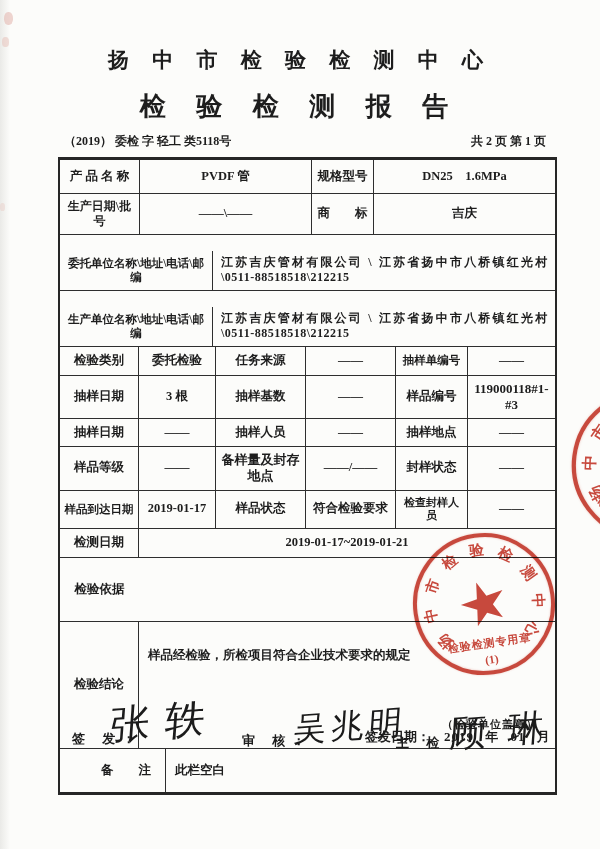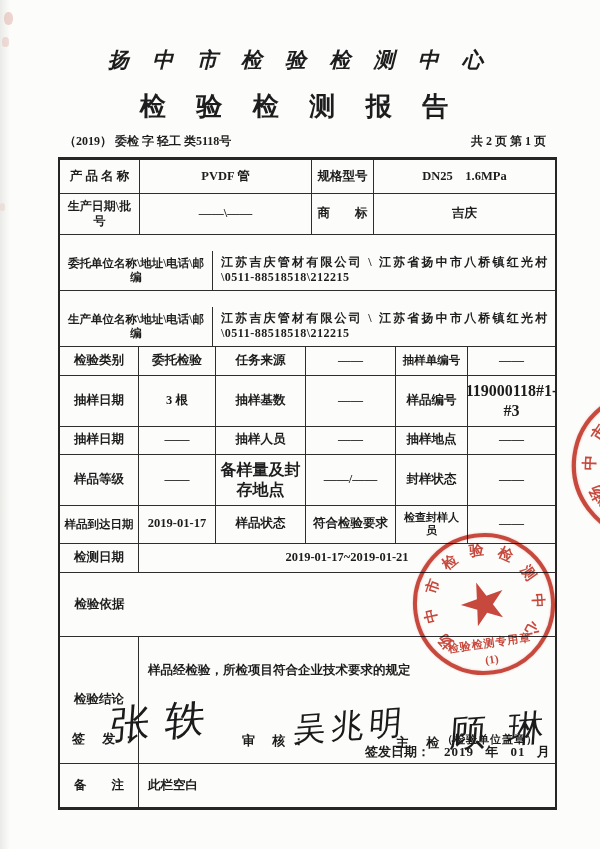--- a/index.html
+++ b/index.html
@@ -5,44 +5,44 @@
   html,body{margin:0;padding:0;background:#ffffff;}
   .page{
     position:relative;width:600px;height:849px;overflow:hidden;
     background:#fcfcfa;color:#1d1d1d;
     font-family:"Liberation Serif","DejaVu Serif",serif;
   }
   .page::before{content:"";position:absolute;left:0;top:0;width:10px;height:100%;
     background:linear-gradient(to right,rgba(180,180,175,.25),rgba(180,180,175,0));pointer-events:none;}
   
   .org-title{position:absolute;top:46px;left:0;width:100%;text-align:center;
-    font-size:21px;font-weight:700;letter-spacing:9px;white-space:nowrap;font-style:italic;}
+    font-size:21px;font-weight:700;letter-spacing:9px;white-space:nowrap;}
   .report-title{position:absolute;top:89px;left:0;width:100%;text-align:center;
     font-size:26px;font-weight:700;letter-spacing:12px;white-space:nowrap;}
   .ref-row{position:absolute;top:133px;left:64px;width:482px;display:flex;
     justify-content:space-between;font-size:12px;font-weight:700;}
   
   .rtable{position:absolute;left:58px;top:157px;width:499px;box-sizing:border-box;
     border:2px solid #262626;border-top-width:3px;border-bottom-width:3px;background:transparent;}
   .tr{display:grid;border-bottom:1px solid #2e2e2e;}
-  .tr:last-child{border-bottom:none;}
+  .tr:last-child{border-bottom:none;margin-left:27px;}
   .td{border-right:1px solid #2e2e2e;display:flex;align-items:center;justify-content:center;
     text-align:center;font-size:12.5px;font-weight:700;box-sizing:border-box;padding:5px 3px;
     line-height:1.25;overflow:hidden;}
   .td:last-child{border-right:none;}
   .td.left{justify-content:flex-start;text-align:left;padding-left:9px;}
   .r-a{grid-template-columns:80px 172px 62px 1fr;}
   .r-b{grid-template-columns:153px 1fr;margin-top:16px;}
   .r-c{grid-template-columns:79px 77px 90px 90px 72px 1fr;}
   .r-d{grid-template-columns:79px 1fr;}
   .h1{min-height:33px}.h2{min-height:28px}.h3{min-height:30px}.h4{min-height:32px}
   .h5{min-height:28px}.h6{min-height:28px}.h7{min-height:27px}.h8{min-height:27px}
   .h9{min-height:28px}.h10{min-height:28px}.h11{min-height:63px}.h12{min-height:126px}
   .h13{min-height:43px}
-  .fs12{font-size:12px}.fs115{font-size:11.5px}.fs11{font-size:11px}.fs105{font-size:16px}
+  .fs12{font-size:12px}.fs115{font-size:11.5px}.fs11{font-size:11px}.fs105{font-size:13px}
   .addr{flex-direction:column;align-items:flex-start;justify-content:center;padding:3px 8px;}
   .addr .l1{font-size:12px;font-weight:700;letter-spacing:2.2px;white-space:nowrap;}
   .addr .l2{font-size:12px;font-weight:700;letter-spacing:.5px;}
   
   .concl{position:relative;display:block;text-align:right;}
   .concl-text{position:absolute;top:26px;left:9px;font-size:12.5px;font-weight:700;white-space:nowrap;}
   .seal-note{position:absolute;top:96px;left:303px;font-size:11px;font-weight:700;letter-spacing:1px;}
   .issue-line{position:absolute;top:107px;left:226px;font-size:13px;font-weight:700;white-space:nowrap;}
   .issue-line .dt{letter-spacing:1px;word-spacing:7px;margin-left:14px;}
   

